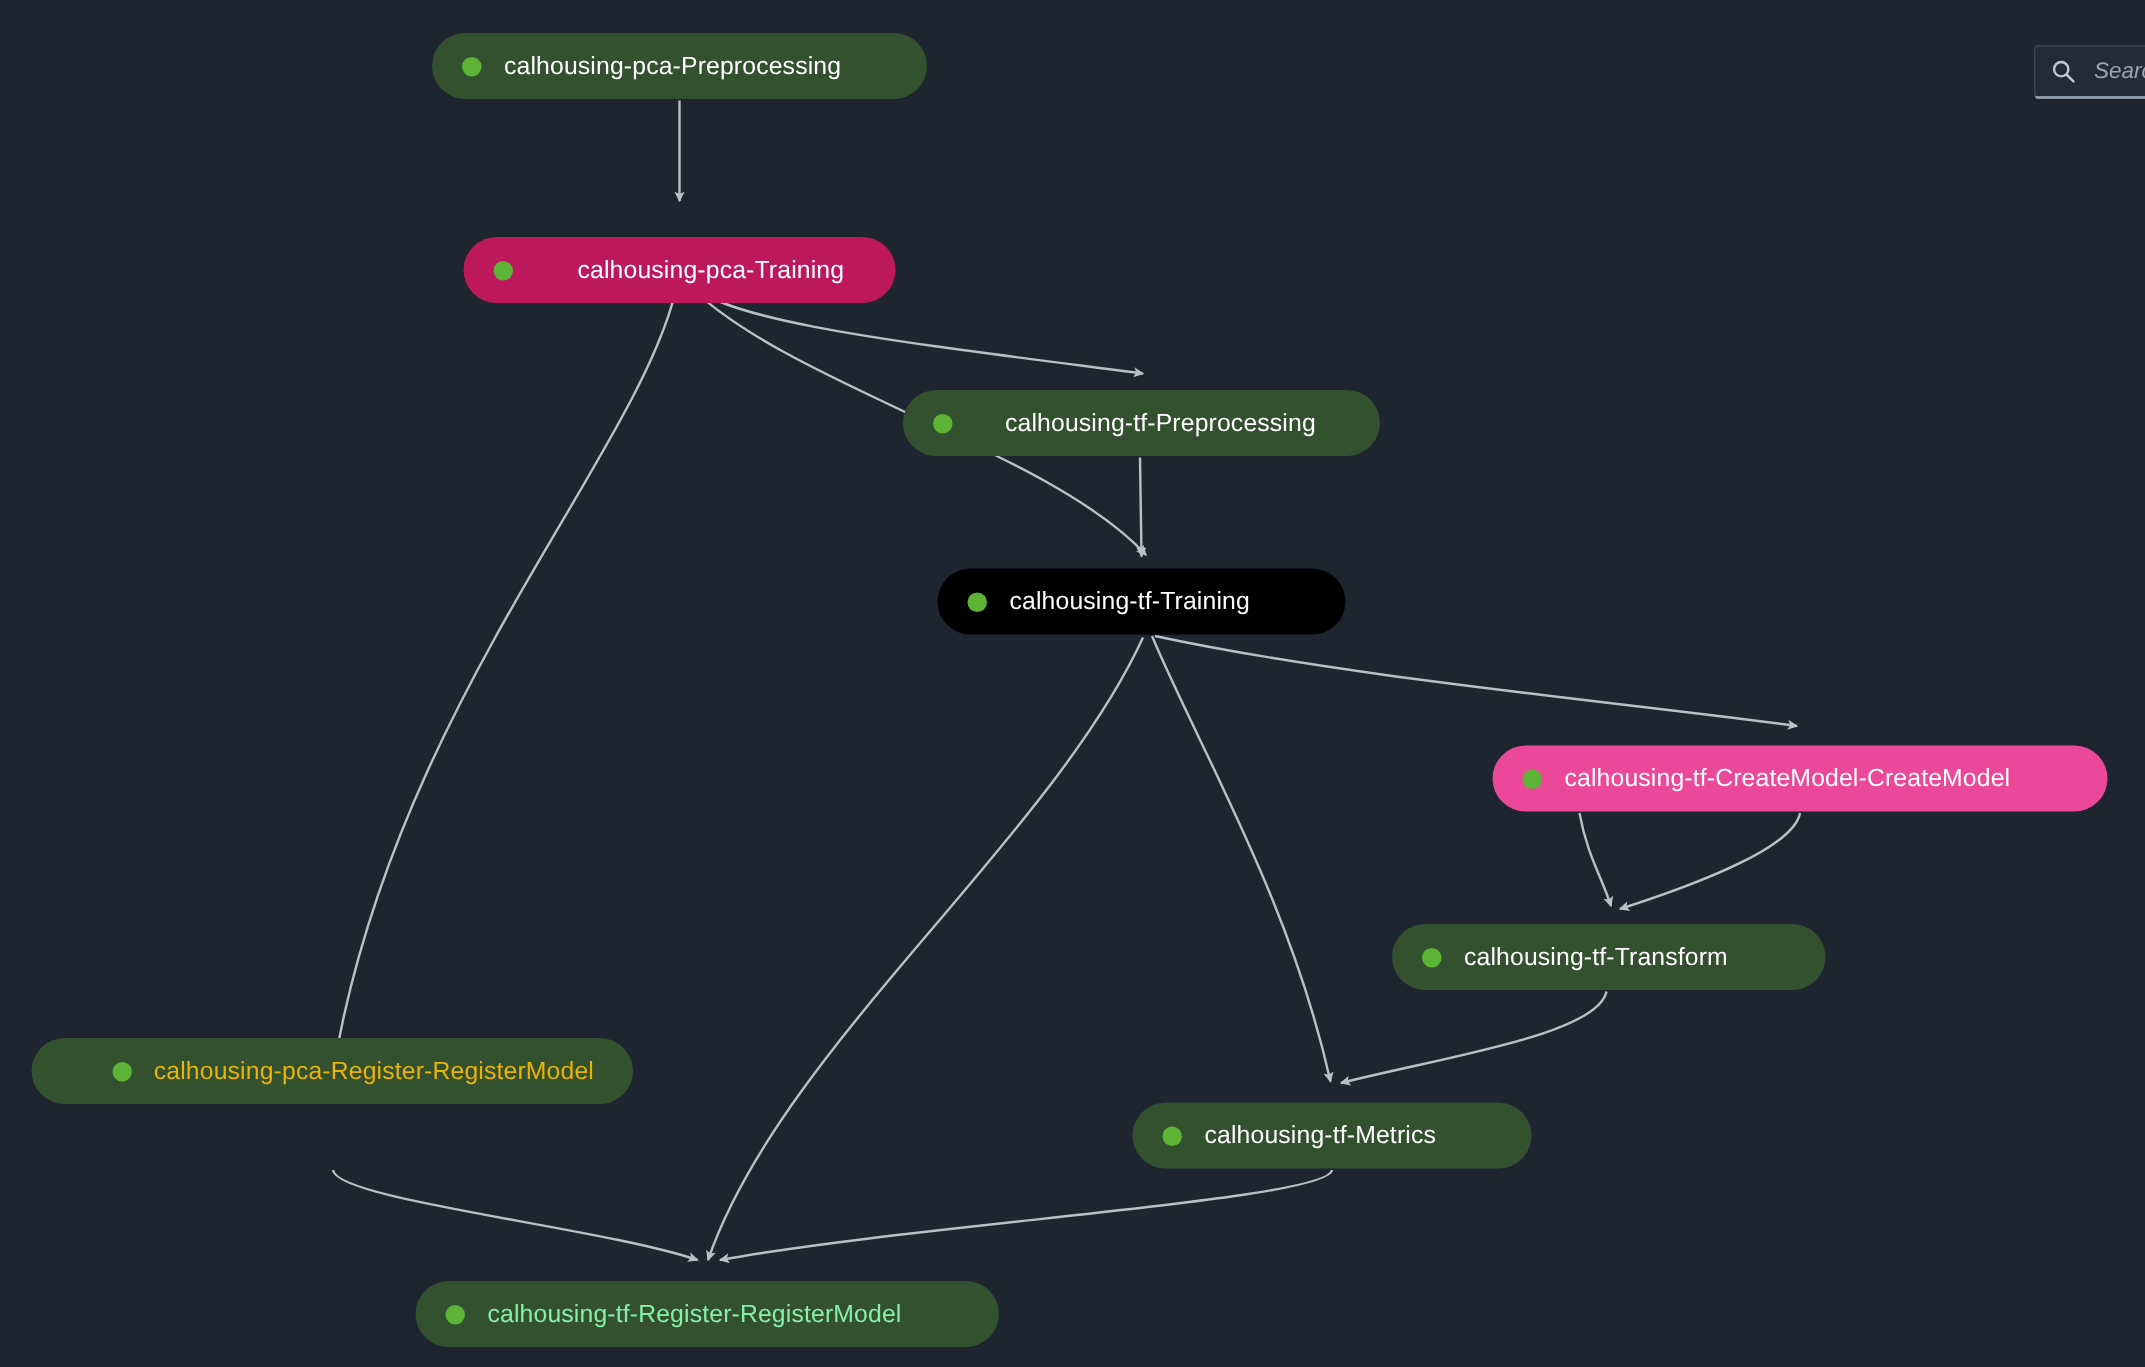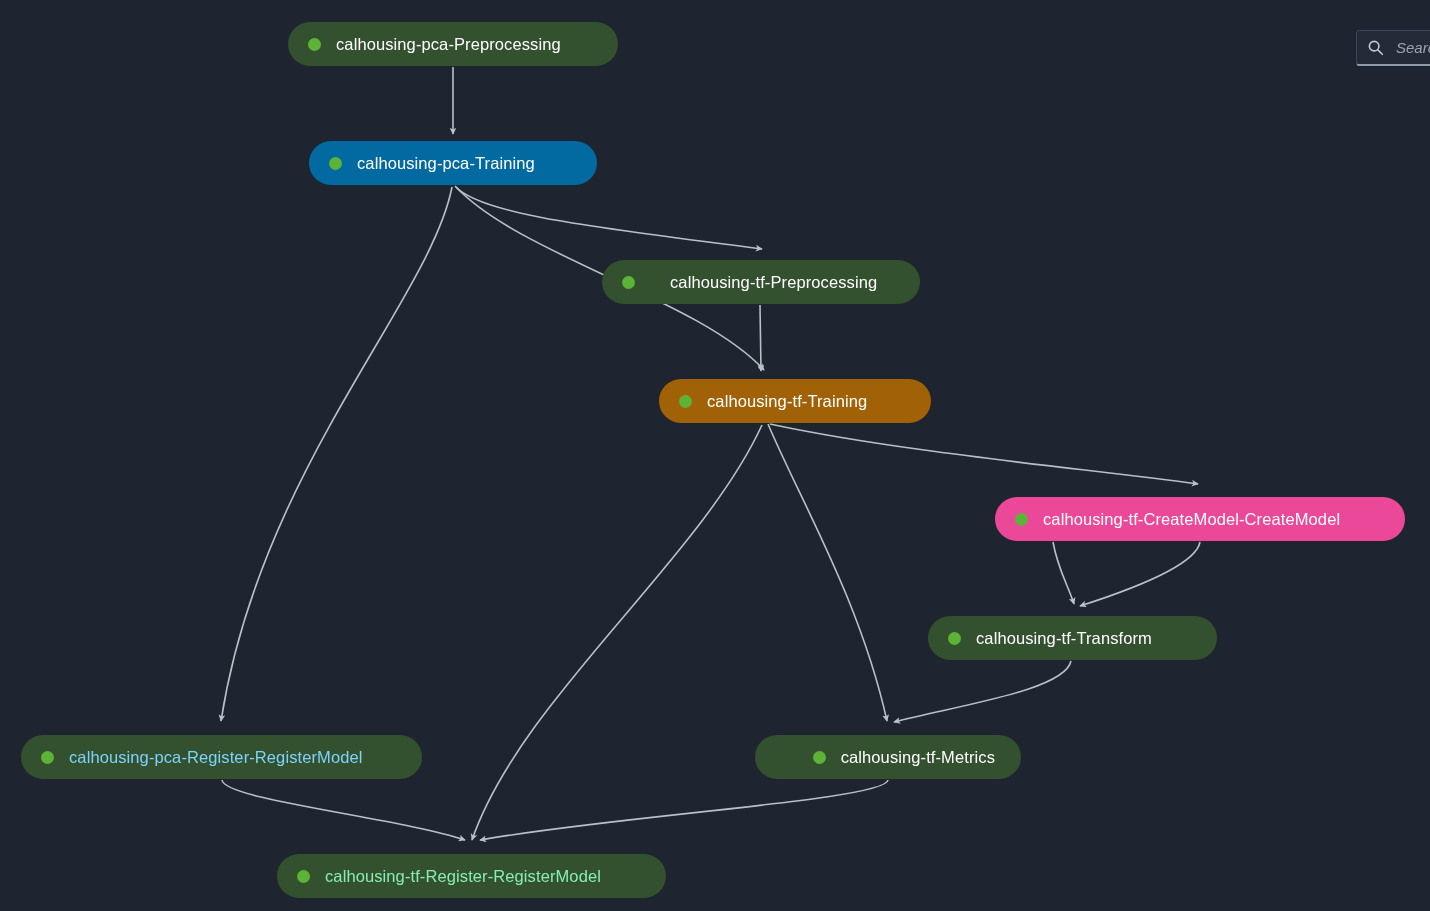--- a/index.html
+++ b/index.html
@@ -126,45 +126,45 @@
 
       <path d="M222,780 C224,800 400,818 465,840"></path>
     </g>
   </svg>
 
   <div id="nodes-layer">
       <div class="node" style="left: 288px; top: 22px; width: 330px; background: rgb(51, 80, 47); color: rgb(255, 255, 255);">
         <span class="node-dot" style="background: rgb(92, 179, 53);"></span>
         <span class="node-label">calhousing-pca-Preprocessing</span>
       </div>
-      <div class="node" style="left: 309px; top: 141px; width: 288px; background: #0369a1; color: rgb(255, 255, 255);">
+      <div class="node" style="left: 309px; top: 158px; width: 288px; background: #be185d; color: rgb(255, 255, 255); gap: 28px;">
         <span class="node-dot" style="background: rgb(92, 179, 53);"></span>
         <span class="node-label">calhousing-pca-Training</span>
       </div>
       <div class="node" style="left: 602px; top: 260px; width: 318px; background: rgb(51, 80, 47); color: rgb(255, 255, 255); gap: 20px;">
         <span class="node-dot" style="background: rgb(92, 179, 53);"></span>
         <span class="node-label">calhousing-tf-Preprocessing</span>
       </div>
-      <div class="node" style="left: 659px; top: 379px; width: 272px; background: #a16207; color: rgb(255, 255, 255);">
+      <div class="node" style="left: 625px; top: 379px; width: 272px; background: #000000; color: rgb(255, 255, 255);">
         <span class="node-dot" style="background: rgb(92, 179, 53);"></span>
         <span class="node-label">calhousing-tf-Training</span>
       </div>
       <div class="node" style="left: 995px; top: 497px; width: 410px; background: #ec4899; color: rgb(255, 255, 255);">
         <span class="node-dot" style="background: rgb(92, 179, 53);"></span>
         <span class="node-label">calhousing-tf-CreateModel-CreateModel</span>
       </div>
       <div class="node" style="left: 928px; top: 616px; width: 289px; background: rgb(51, 80, 47); color: #ffffff;">
         <span class="node-dot" style="background: rgb(92, 179, 53);"></span>
         <span class="node-label">calhousing-tf-Transform</span>
       </div>
-      <div class="node" style="left: 21px; top: 735px; width: 401px; background: rgb(51, 80, 47); color: #7dd3fc;">
+      <div class="node" style="left: 21px; top: 692px; width: 401px; background: rgb(51, 80, 47); color: #eab308; justify-content: flex-end;">
         <span class="node-dot" style="background: rgb(92, 179, 53);"></span>
         <span class="node-label">calhousing-pca-Register-RegisterModel</span>
       </div>
-      <div class="node" style="left: 755px; top: 735px; width: 266px; background: rgb(51, 80, 47); color: rgb(255, 255, 255); justify-content: flex-end;">
+      <div class="node" style="left: 755px; top: 735px; width: 266px; background: rgb(51, 80, 47); color: rgb(255, 255, 255);">
         <span class="node-dot" style="background: rgb(92, 179, 53);"></span>
         <span class="node-label">calhousing-tf-Metrics</span>
       </div>
       <div class="node" style="left: 277px; top: 854px; width: 389px; background: rgb(51, 80, 47); color: #86efac;">
         <span class="node-dot" style="background: rgb(92, 179, 53);"></span>
         <span class="node-label">calhousing-tf-Register-RegisterModel</span>
       </div>
     </div>
 
   <div id="search-box">

